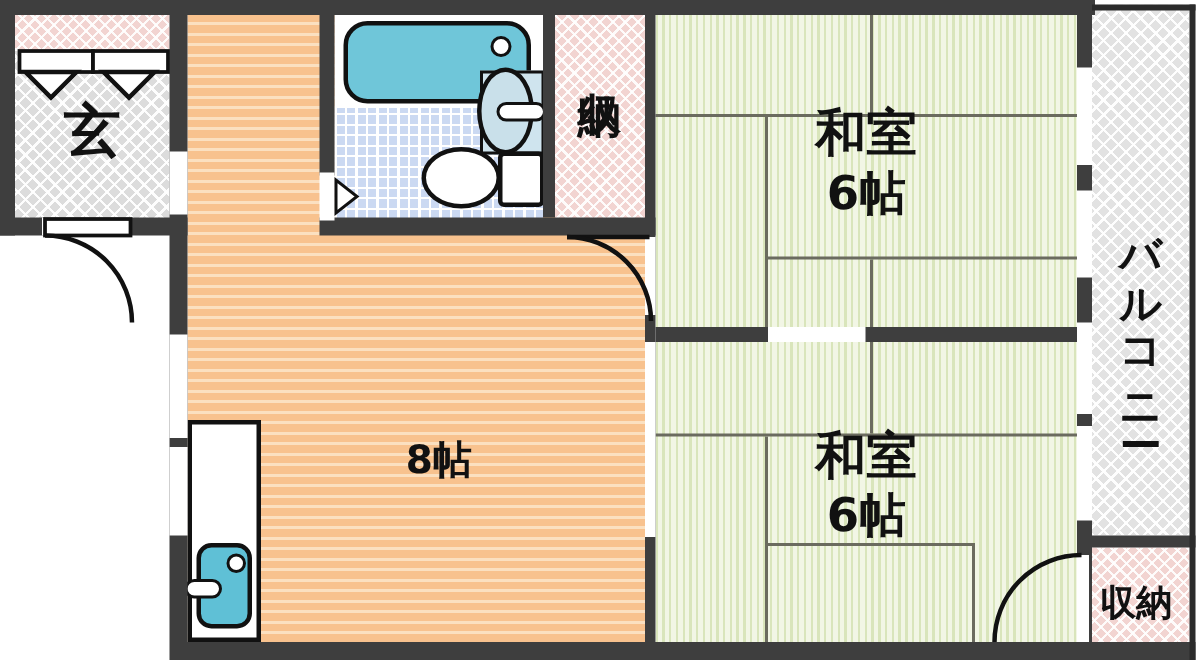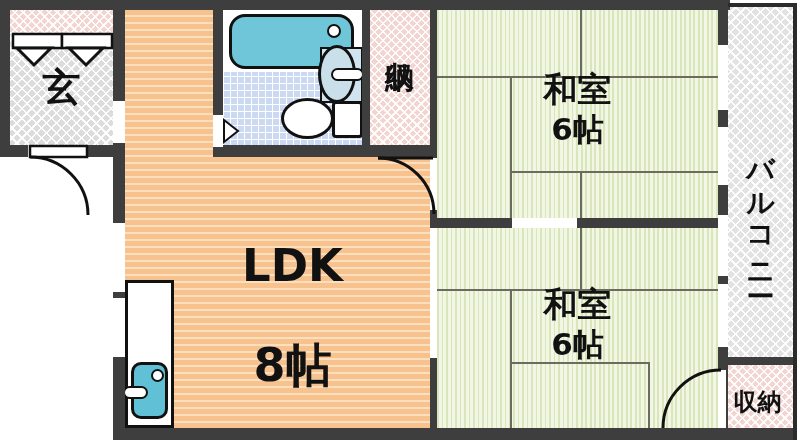--- a/index.html
+++ b/index.html
@@ -129,20 +129,19 @@
   <div class="lbl center" style="left:10px;top:68px;width:103px;font-size:38px;">玄</div>
 
   <div class="lbl vert" style="left:385px;top:38px;font-size:29px;letter-spacing:3px;">収納</div>
 
   <div class="lbl center" style="left:437px;top:72px;width:281px;font-size:34px;">和室</div>
   <div class="lbl center" style="left:437px;top:114px;width:281px;font-size:31px;">6帖</div>
 
   <div class="lbl center" style="left:437px;top:287px;width:281px;font-size:34px;">和室</div>
   <div class="lbl center" style="left:437px;top:329px;width:281px;font-size:31px;">6帖</div>
 
-  <div class="lbl center" style="left:140px;top:243px;width:305px;font-size:45px;">LDK</div>
-  <div class="lbl center" style="left:140px;top:294px;width:305px;font-size:46px;margin-top:48px;">8帖</div>
+  <div class="lbl center" style="left:140px;top:294px;width:305px;font-size:26px;">8帖</div>
 
   <div class="lbl vert" style="left:746px;top:138px;font-size:28px;letter-spacing:4px;">バルコニー</div>
 
   <div class="lbl center" style="left:722px;top:390px;width:71px;font-size:24px;">収納</div>
 
 </div>
 
 </body></html>

